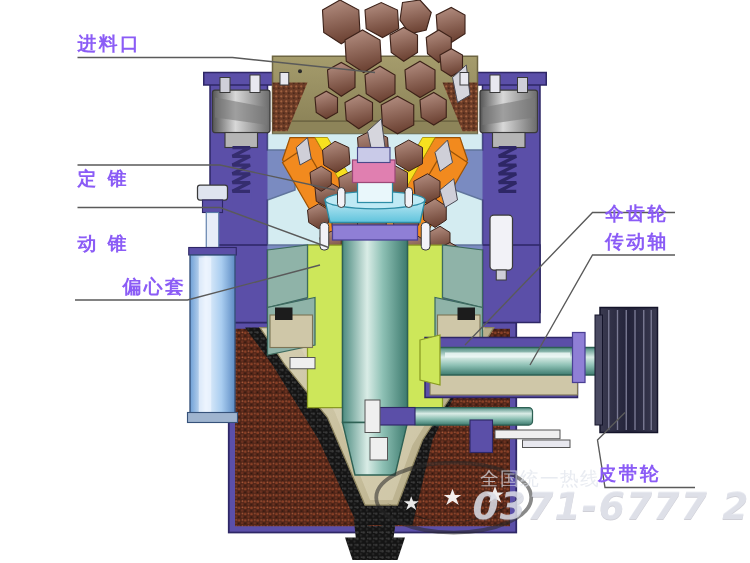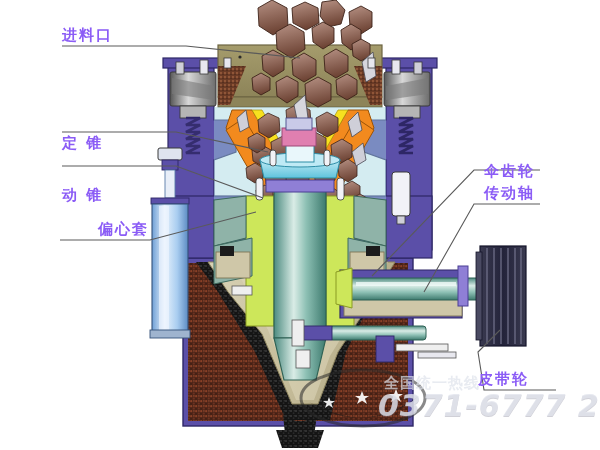--- a/index.html
+++ b/index.html
@@ -6,21 +6,21 @@
   body{width:600px;height:450px;overflow:hidden;font-family:"Liberation Sans","DejaVu Sans",sans-serif;}
   #stage{position:relative;width:600px;height:450px;background:#ffffff;}
   #stage svg{position:absolute;left:0;top:0;}
   .lbl{position:absolute;font-size:15px;font-weight:600;color:#8b5cf6;
        letter-spacing:2px;white-space:nowrap;font-family:"DejaVu Sans","Liberation Sans",sans-serif;}
   .wm-num{position:absolute;font-family:"DejaVu Sans","Liberation Sans",sans-serif;
           font-weight:700;font-style:italic;font-size:30px;color:rgba(225,228,236,0.80);
           letter-spacing:1px;white-space:nowrap;
           text-shadow:0 1px 0 rgba(120,120,140,.35);}
   .wm-cn{position:absolute;font-family:"DejaVu Sans","Liberation Sans",sans-serif;
-         font-weight:700;font-size:15px;color:rgba(222,226,235,0.70);
+         font-weight:400;font-size:15px;color:rgba(222,226,235,0.70);
          letter-spacing:1px;white-space:nowrap;}
 </style>
 </head>
 <body>
 
 <div id="stage">
 
 <svg width="600" height="450" viewBox="0 0 600 450">
   <defs>
     <linearGradient id="gRock" x1="0" y1="0" x2="0.2" y2="1">

